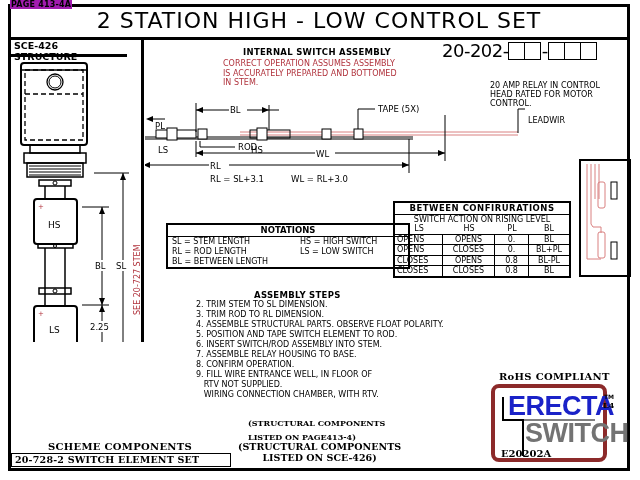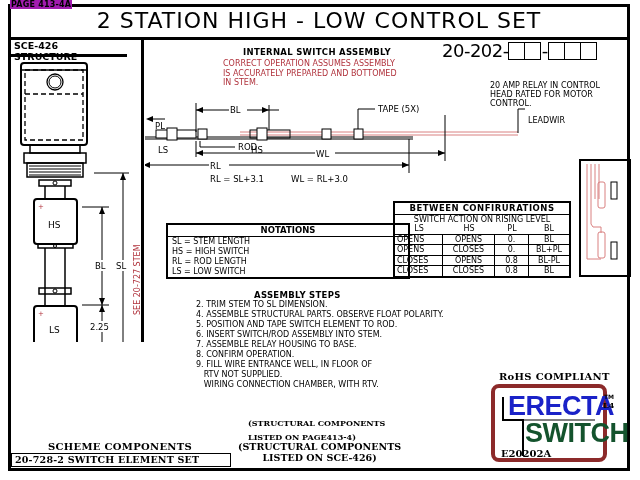--- a/index.html
+++ b/index.html
@@ -13,21 +13,21 @@
   .sce-box { left:8px; top:37px; width:136px; height:305px; border-right:3px solid #000; box-sizing:border-box; }
   .sce-title { left:8px; top:37px; width:119px; height:20px; border-bottom:3px solid #000; box-sizing:border-box;
                font-size:9.5px; font-weight:bold; padding:3px 6px; }
   .part-number { left:442px; top:40px; font-size:18px; letter-spacing:-0.5px; display:flex; align-items:center; }
   .pn-box { display:inline-block; width:15px; height:16px; border:1px solid #000; margin-left:-1px; }
   .relay-note { left:490px; top:81px; font-size:8px; line-height:9px; }
   .isa-title { left:243px; top:47px; font-size:8.5px; font-weight:bold; letter-spacing:0.3px; }
   .isa-note { left:223px; top:59px; font-size:8px; line-height:9.5px; color:#b0323c; }
   .notations { left:148px; top:223px; width:244px; border:2px solid #000; box-sizing:border-box;margin-left:18px; }
   .notations .hdr { text-align:center; font-weight:bold; font-size:8.5px; border-bottom:1.5px solid #000; height:11px; line-height:11px; }
-  .notations .row { display:flex; font-size:8px; line-height:10px; padding-left:4px;flex-direction:column; }
+  .notations .row { display:flex; font-size:8px; line-height:10px; padding-left:4px; }
   .notations .row span { display:block; }
   .notations .c1 { width:128px; }
   .sc-table { left:393px; top:201px; width:178px; border:2px solid #000; box-sizing:border-box; }
   .sc-table .hdr { text-align:center; font-weight:bold; font-size:8.5px; border-bottom:1px solid #000; height:11px; line-height:11px; letter-spacing:0.5px; }
   .sc-table .sub { text-align:center; font-size:8px; line-height:9px; border-bottom:0; }
   .sc-row { display:flex; font-size:8px; line-height:9.5px; }
   .sc-row div { text-align:center; box-sizing:border-box; }
   .sc-row .w1 { width:48px; } .sc-row .w2 { width:52px; } .sc-row .w3 { width:34px; } .sc-row .w4 { width:40px; }
   .sc-row.data div { border-top:1px solid #000; border-right:1px solid #000; }
   .sc-row.data div:last-child { border-right:0; }
@@ -36,21 +36,21 @@
   .steps { left:196px; top:300px; font-size:8px; line-height:10px; }
   .steps .step { white-space:pre; }
   .structural-1 { left:248px; top:416px; font-family:"DejaVu Serif", serif; font-weight:bold; font-size:8px; line-height:14px; }
   .structural-2 { left:238px; top:441px; font-family:"DejaVu Serif", serif; font-size:9.5px; font-weight:bold; line-height:11px; text-align:center; }
   .scheme-title { left:48px; top:441px; font-family:"DejaVu Serif", serif; font-size:10px; font-weight:bold; letter-spacing:0.3px; }
   .scheme-box { left:11px; top:453px; width:220px; height:14px; border:1px solid #000; box-sizing:border-box;
                 font-family:"DejaVu Serif", serif; font-size:9.5px; font-weight:bold; line-height:12px; padding-left:3px; letter-spacing:0.2px; }
   .rohs { left:499px; top:371px; font-family:"DejaVu Serif", serif; font-size:10px; font-weight:bold; letter-spacing:0.3px; }
   .logo { left:491px; top:384px; width:116px; height:78px; border:4px solid #8c2a2a; border-radius:8px; box-sizing:border-box; background:#fff; }
   .logo-erecta { left:13px; top:4px; font-family:"Liberation Sans", sans-serif; font-size:27px; font-weight:bold; color:#1a22c8; letter-spacing:-0.5px; line-height:28px; font-stretch:condensed; }
-  .logo-switch { left:30px; top:31px; font-family:"Liberation Sans", sans-serif; font-size:27px; font-weight:bold; color:#14532d; letter-spacing:-0.5px; line-height:28px; }
+  .logo-switch { left:30px; top:31px; font-family:"Liberation Sans", sans-serif; font-size:27px; font-weight:bold; color:#737373; letter-spacing:-0.5px; line-height:28px; }
   .logo-tm { left:109px; top:5px; font-size:6px; font-weight:bold; }
   .logo-l4 { left:108px; top:12px; font-family:"DejaVu Serif", serif; font-size:8px; font-weight:bold; }
   .logo-code { left:6px; top:60px; font-family:"DejaVu Serif", serif; font-size:10px; font-weight:bold; }
   svg text { font-family:"DejaVu Sans", sans-serif; }
 </style>
 </head>
 <body>
 
 <div class="abs frame"></div>
 <div class="abs page-label" style="background:#a21caf;padding:0 1px;font-weight:bold;">PAGE 413-4A</div>
@@ -206,20 +206,24 @@
 <div class="abs notations">
   <div class="hdr">NOTATIONS</div>
   <div class="row">
     <span class="c1">SL = STEM LENGTH</span>
     <span>HS = HIGH SWITCH</span>
   </div>
   <div class="row">
     <span class="c1">RL = ROD LENGTH</span>
     <span>LS = LOW SWITCH</span>
   </div>
+  <div class="row">
+    <span class="c1">BL = BETWEEN LENGTH</span>
+    <span></span>
+  </div>
 </div>
 
 <div class="abs sc-table">
   <div class="hdr">BETWEEN CONFIRURATIONS</div>
   <div class="sub">SWITCH ACTION ON RISING LEVEL</div>
   <div class="sc-row">
     <div class="w1">LS</div>
     <div class="w2">HS</div>
     <div class="w3">PL</div>
     <div class="w4">BL</div>
@@ -262,20 +266,21 @@
     <rect x="19" y="73" width="7" height="26" rx="2"></rect>
     <line x1="8" y1="100" x2="22" y2="100"></line>
   </g>
   <rect x="32" y="23" width="6" height="17" fill="none" stroke="#000"></rect>
   <rect x="32" y="83" width="6" height="17" fill="none" stroke="#000"></rect>
 </svg>
 
 <div class="abs assembly-title">ASSEMBLY STEPS</div>
 <div class="abs steps">
   <div class="step">2. TRIM STEM TO SL DIMENSION.</div>
+  <div class="step">3. TRIM ROD TO RL DIMENSION.</div>
   <div class="step">4. ASSEMBLE STRUCTURAL PARTS. OBSERVE FLOAT POLARITY.</div>
   <div class="step">5. POSITION AND TAPE SWITCH ELEMENT TO ROD.</div>
   <div class="step">6. INSERT SWITCH/ROD ASSEMBLY INTO STEM.</div>
   <div class="step">7. ASSEMBLE RELAY HOUSING TO BASE.</div>
   <div class="step">8. CONFIRM OPERATION.</div>
   <div class="step">9. FILL WIRE ENTRANCE WELL, IN FLOOR OF</div>
   <div class="step">   RTV NOT SUPPLIED.</div>
   <div class="step">   WIRING CONNECTION CHAMBER, WITH RTV.</div>
 </div>
 

